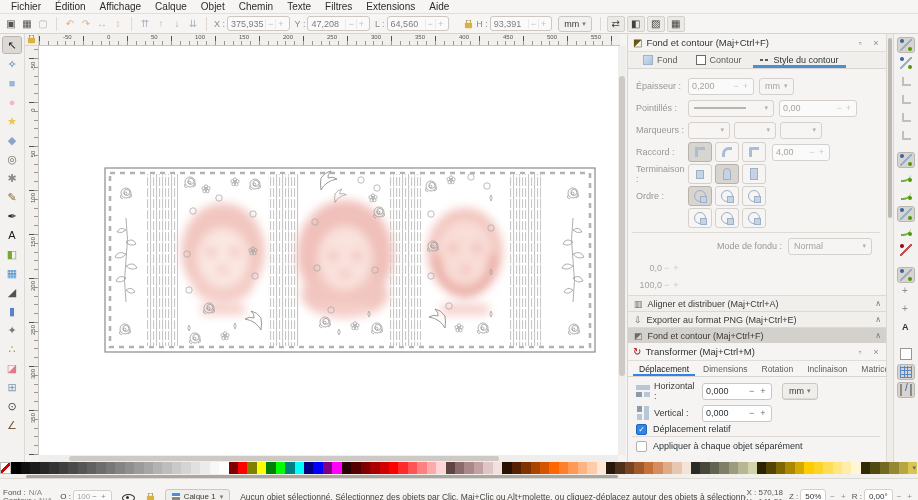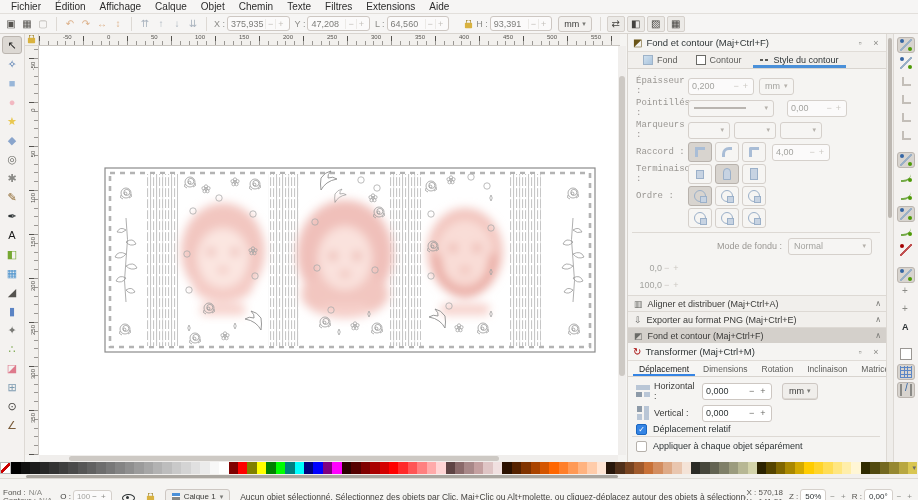--- a/index.html
+++ b/index.html
@@ -52,21 +52,21 @@
   .dlg-title{position:absolute;left:0;width:259px;height:17px;display:flex;align-items:center;padding:0 5px;gap:4px;font-size:9.5px;color:#2e3436;}
   .dlg-title .ticon{font-size:10px;}
   .dlg-title .sp{flex:1;}
   .dlg-title .wbtn{color:#8a8a86;font-size:9px;width:12px;text-align:center;}
   .fs-tabs{position:absolute;left:0;top:17px;width:259px;height:18px;background:#f1efec;border-top:1px solid #e0dcd7;border-bottom:1px solid #d8d4cf;display:flex;align-items:stretch;padding-left:6px;}
   .fs-tab{display:flex;align-items:center;gap:4px;padding:0 9px;font-size:9px;color:#5d5d5a;position:relative;}
   .fs-tab.active{color:#2e3436;}
   .fs-tab.active::after{content:"";position:absolute;left:2px;right:2px;bottom:0;height:3px;background:#4a90d9;}
   .ticn{width:10px;height:10px;display:inline-block;}
   .fs-row{position:absolute;left:0;width:252px;height:20px;display:flex;align-items:center;}
-  .fs-label{width:60px;padding-left:8px;color:#9a9793;font-size:9px;font-family:Liberation Mono, monospace;}
+  .fs-label{width:60px;padding-left:8px;color:#9a9793;font-size:9px;}
   .mini-entry{background:#fbfafa;border:1px solid #d5d0cb;border-radius:3px;height:17px;display:flex;align-items:center;padding:0 3px;}
   .mini-entry .val{color:#a3a39f;font-size:9px;}
   .mini-entry .spin{color:#ccc8c3;font-size:9px;padding:0 2px;}
   .dd{background:#f6f5f3;border:1px solid #d5d0cb;border-radius:3px;height:17px;display:flex;align-items:center;gap:4px;padding:0 5px;color:#a3a39f;}
   .dd .arr{font-size:7px;color:#b5b1ab;}
   .dashline{width:52px;height:2px;background:#b9b5b0;}
   .tgl{width:24px;height:20px;border:1px solid #d5d0cb;border-radius:3px;background:#f6f5f3;display:flex;align-items:center;justify-content:center;margin-right:3px;}
   .tgl.active{background:#d8d4cf;border-color:#b8b2ac;}
   .jg{width:10px;height:10px;border-top:3px solid #a9bdd6;border-left:3px solid #a9bdd6;}
   .t-round .jg{border-top-left-radius:7px;}
@@ -507,21 +507,21 @@
             <span class="arr">▾</span>
           </span>
       </div>
 
       <div class="fs-row" style="top:64px">
         <span class="fs-label">Pointillés :</span>
         <span class="dd" style="width:86px">
             <span class="dashline"></span>
             <span class="arr" style="margin-left:auto">▾</span>
           </span>
-        <span class="mini-entry" style="width:60px;margin-left:13px">
+        <span class="mini-entry" style="width:78px;margin-left:5px">
             <span class="val" style="flex:1">0,00</span>
             <span class="spin">−</span>
             <span class="spin">+</span>
           </span>
       </div>
 
       <div class="fs-row" style="top:86px">
         <span class="fs-label">Marqueurs :</span>
         <span style="display:flex;gap:4px">
 

